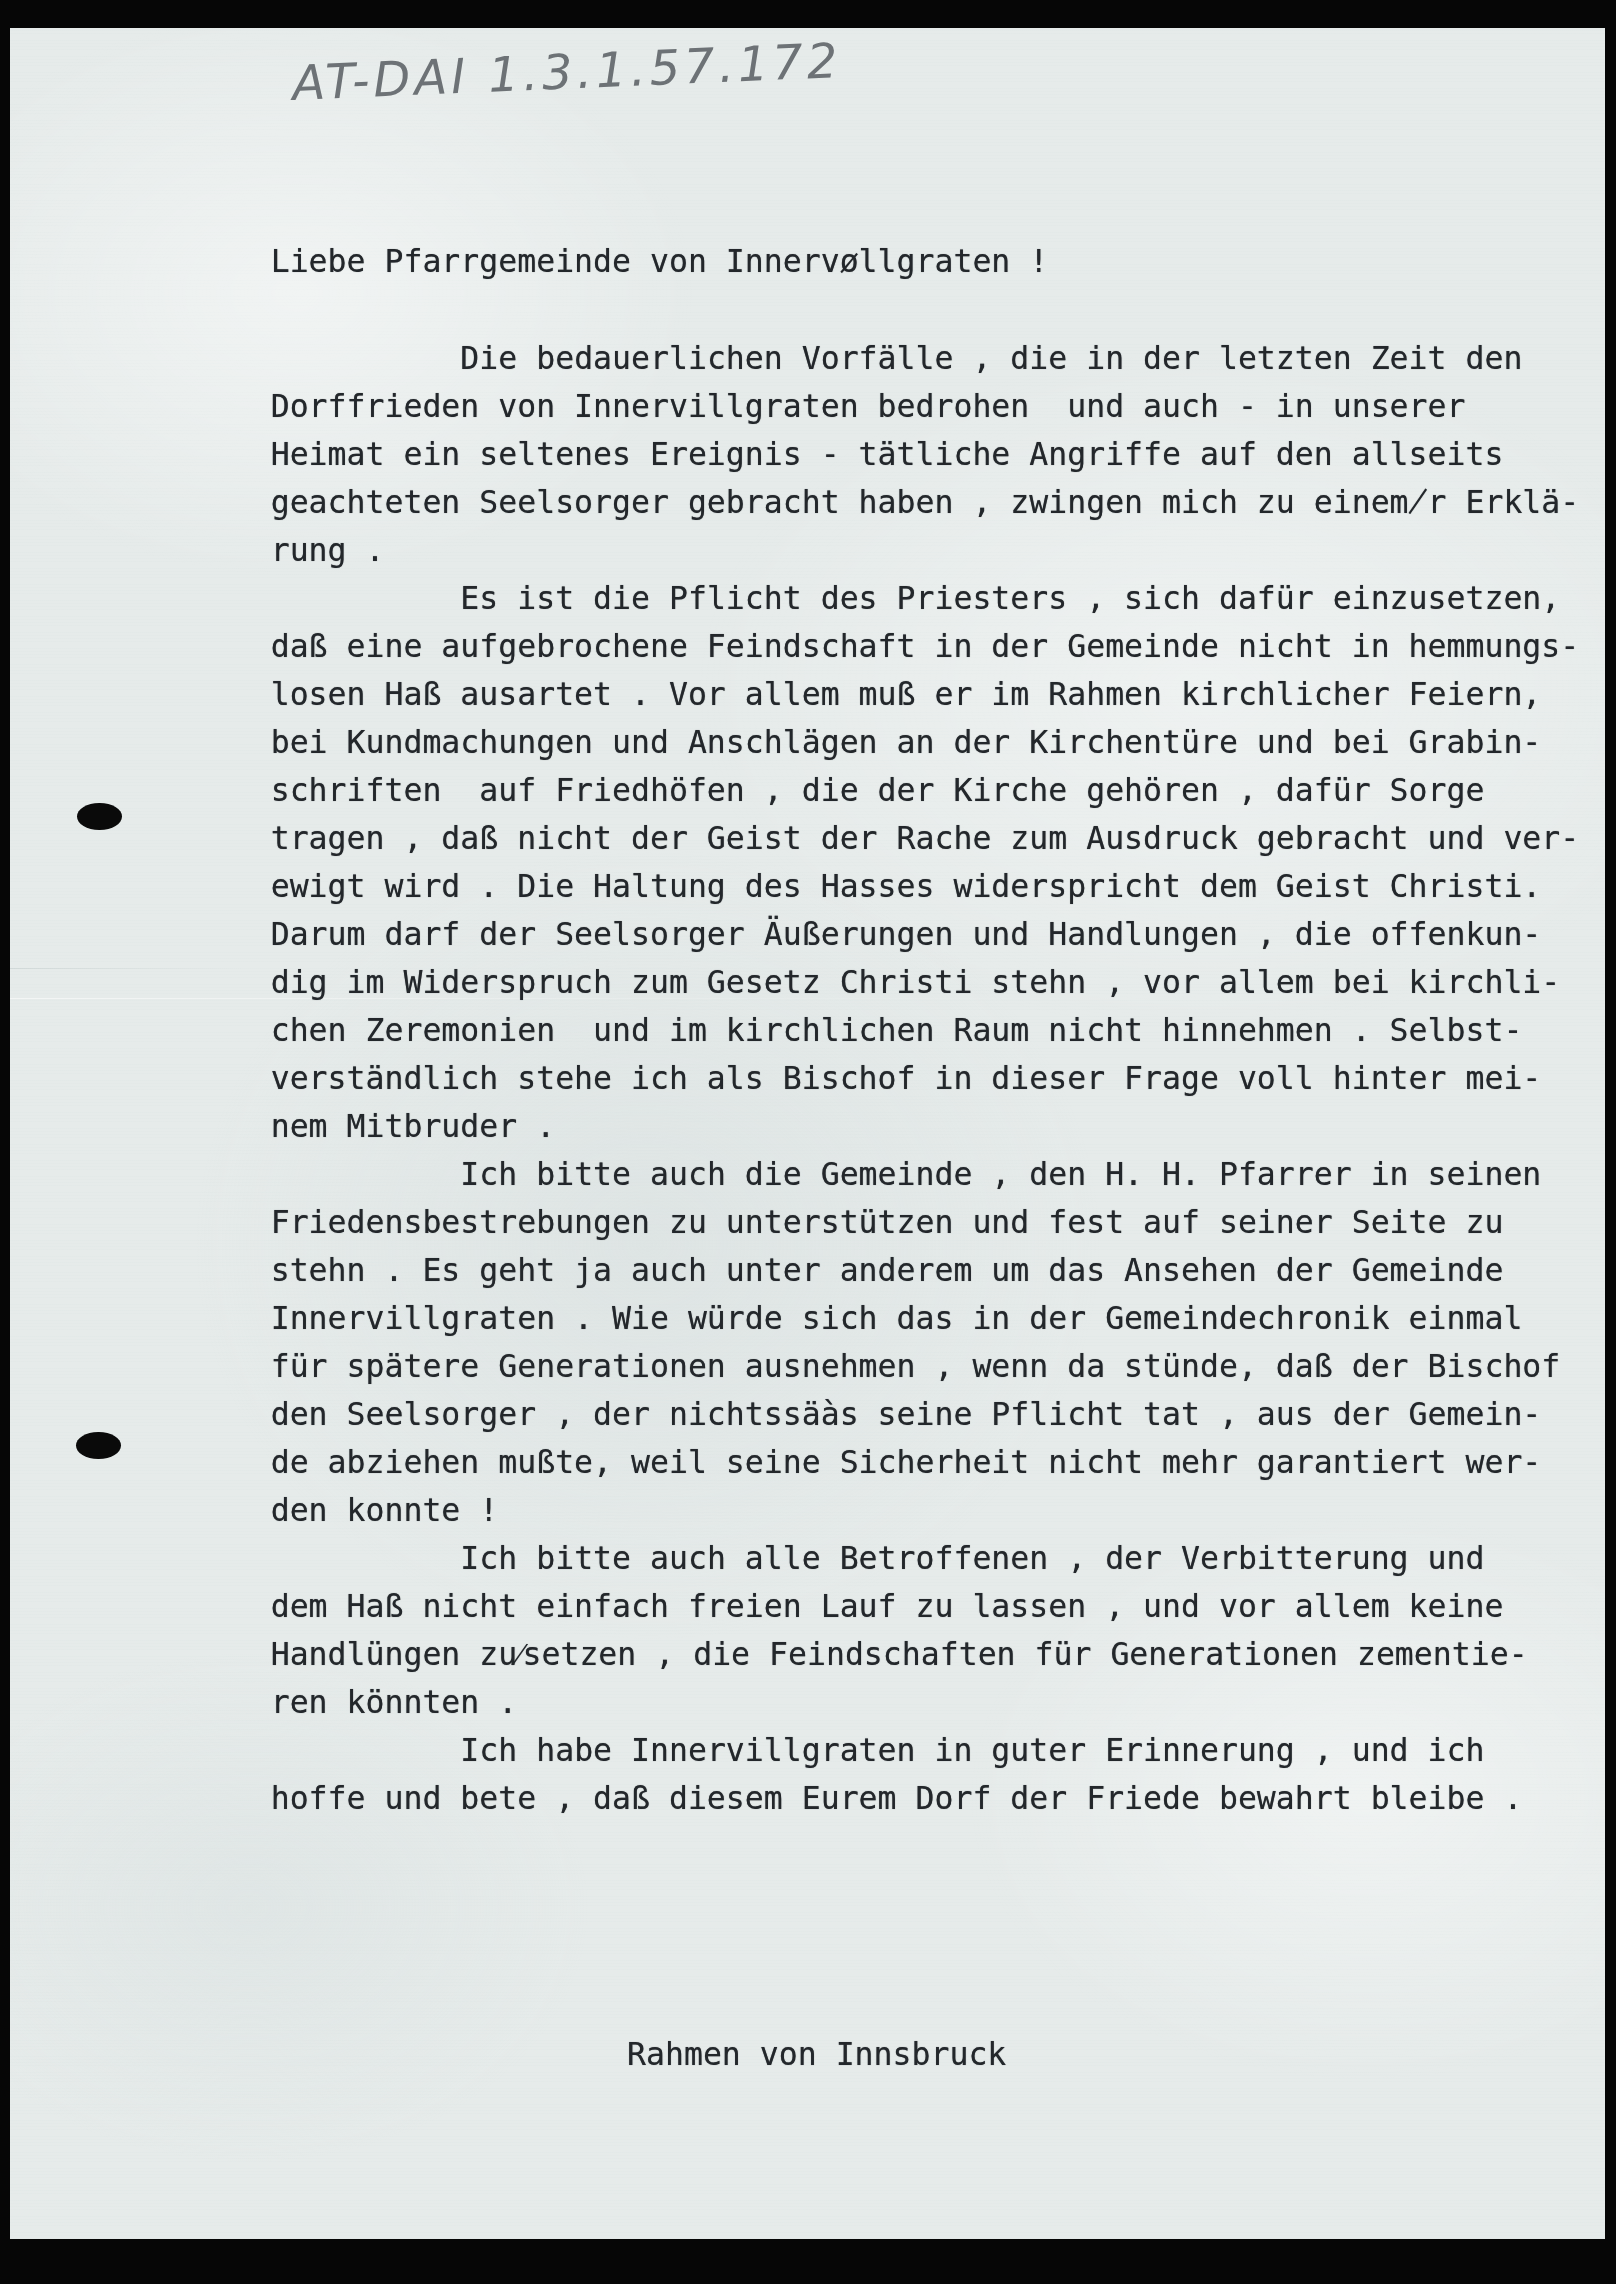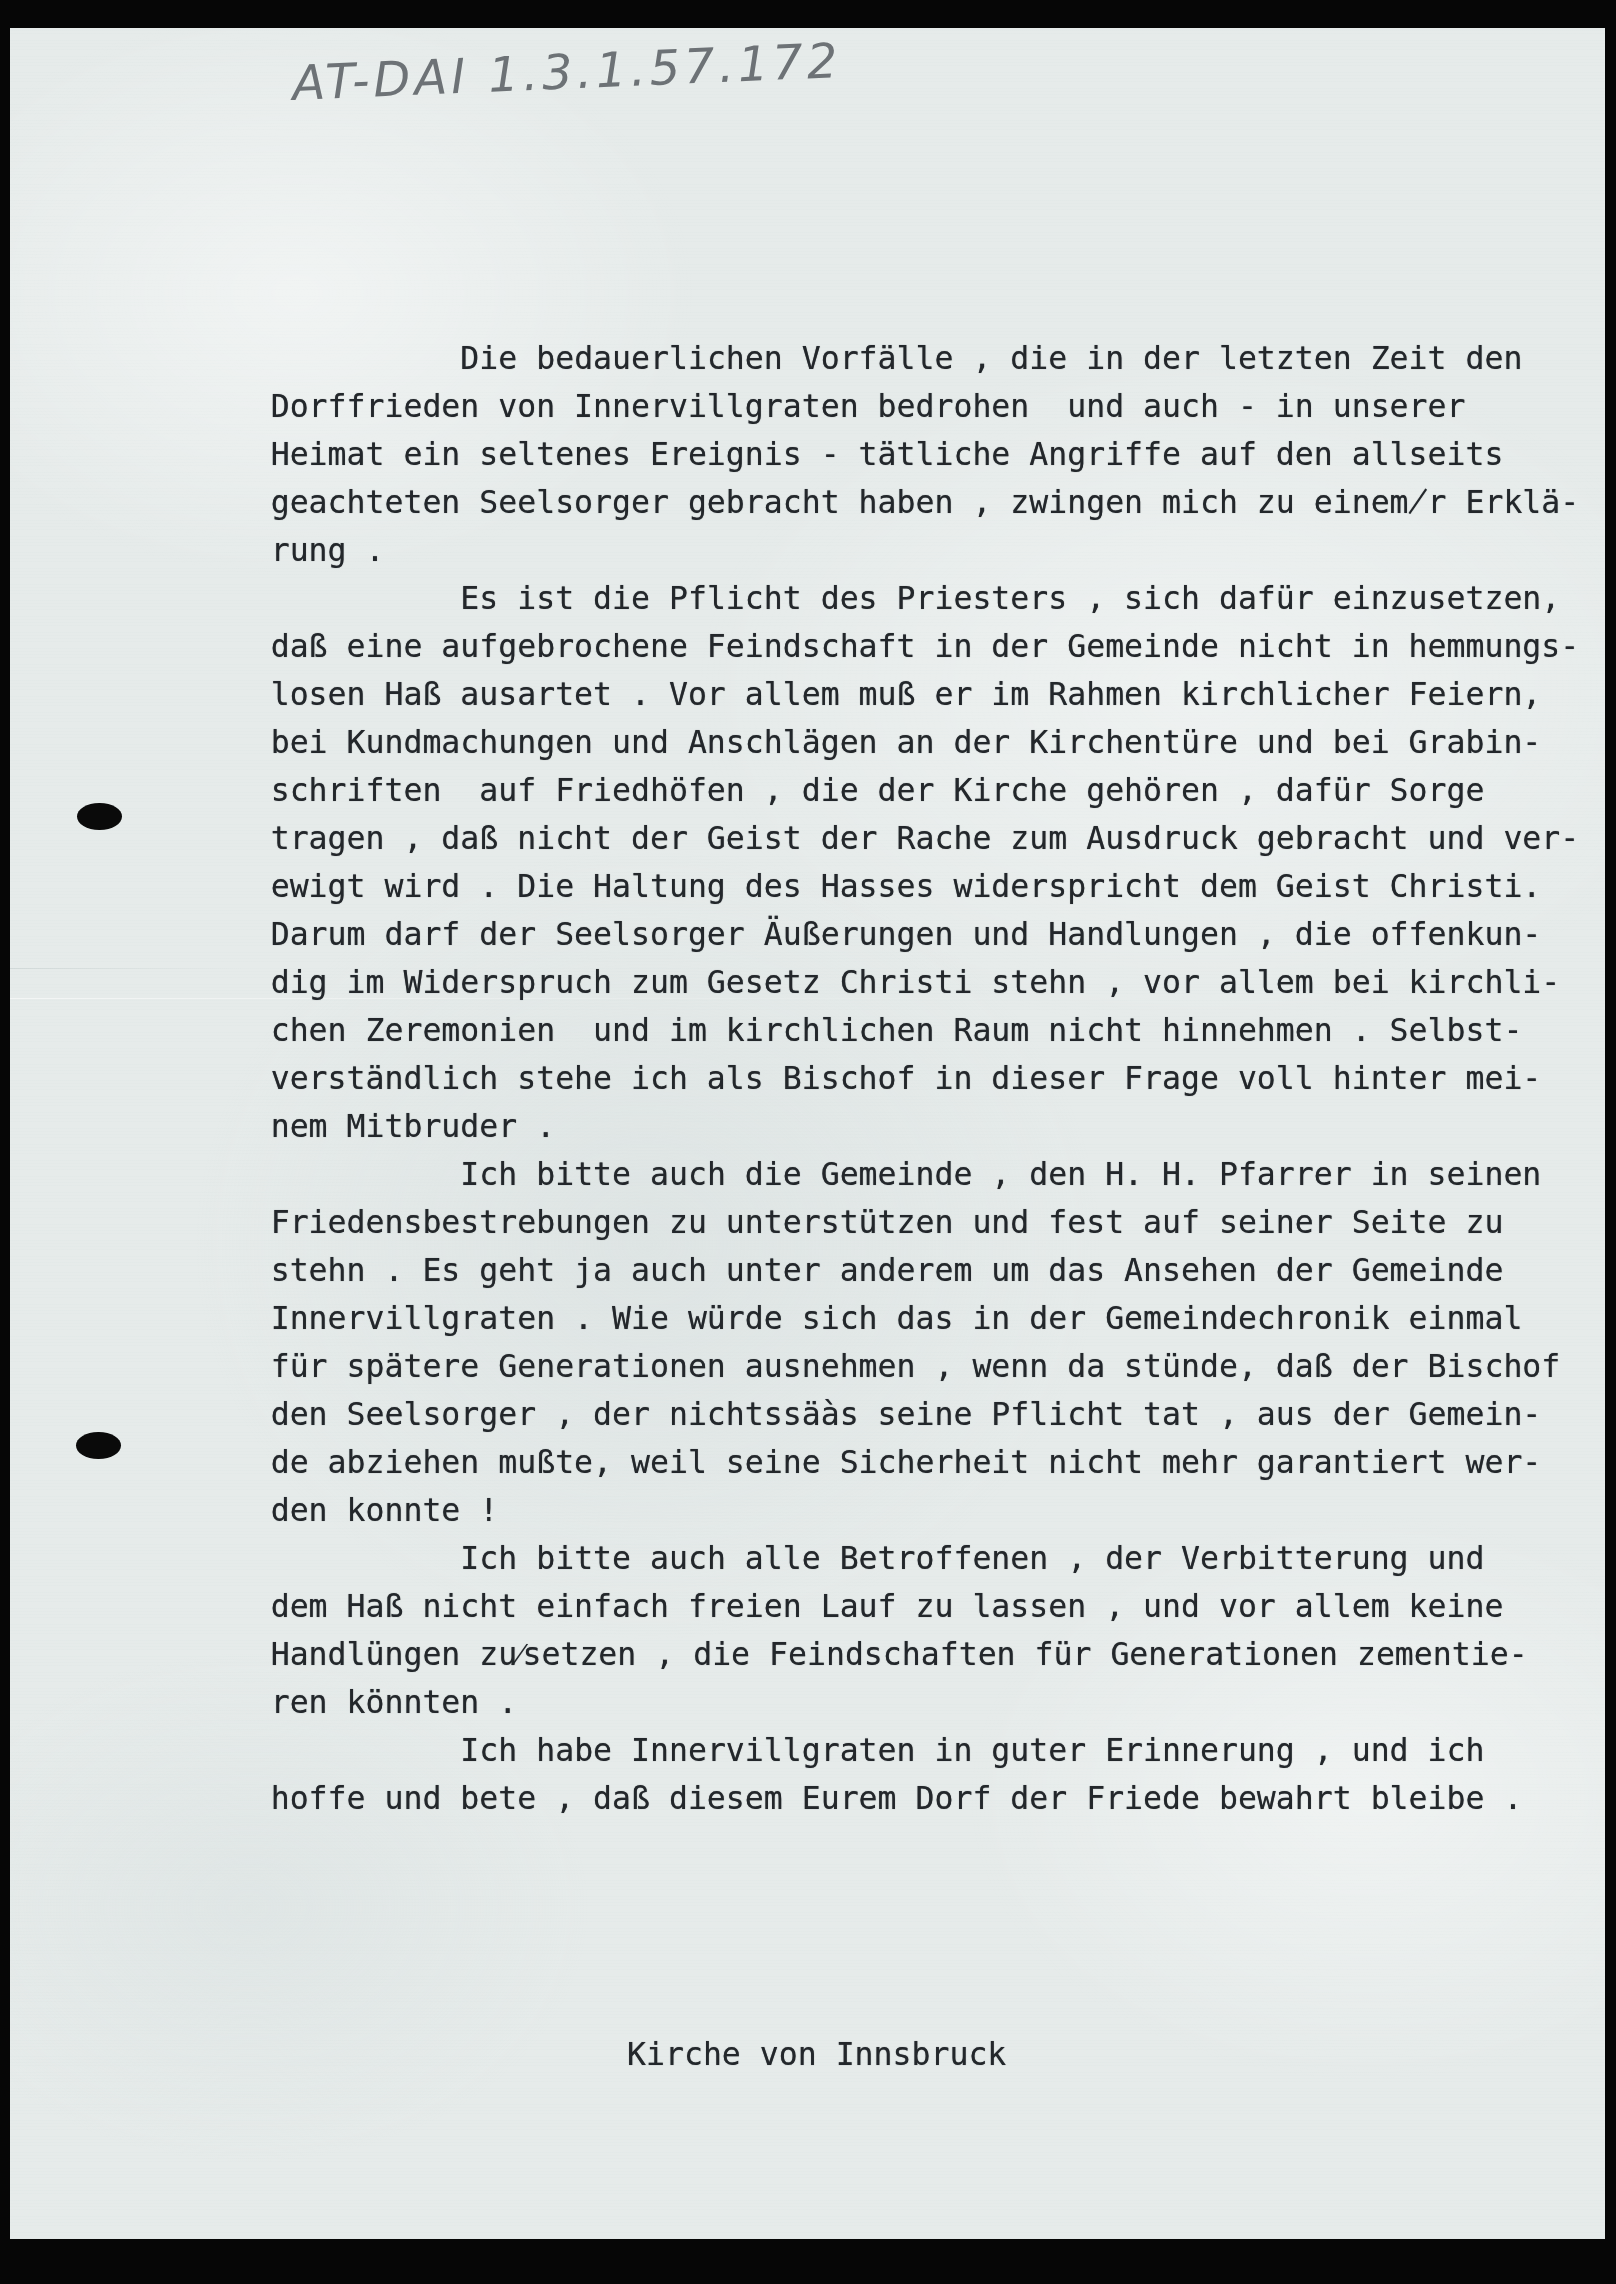--- a/index.html
+++ b/index.html
@@ -113,20 +113,21 @@
   <div class="paper">
 
     <div class="crease"></div>
     <div class="crease2"></div>
 
     <div class="handwriting">AT-DAI 1.3.1.57.172</div>
 
     <div class="hole hole-top"></div>
     <div class="hole hole-bottom"></div>
 
+    <div class="salutation typewritten">Liebe Pfarrgemeinde von Innervøllgraten !</div>
 
     <div class="body-text typewritten">
       <p>          Die bedauerlichen Vorfälle , die in der letzten Zeit den
 Dorffrieden von Innervillgraten bedrohen  und auch - in unserer
 Heimat ein seltenes Ereignis - tätliche Angriffe auf den allseits
 geachteten Seelsorger gebracht haben , zwingen mich zu einem̸r Erklä-
 rung .</p>
       <p>          Es ist die Pflicht des Priesters , sich dafür einzusetzen,
 daß eine aufgebrochene Feindschaft in der Gemeinde nicht in hemmungs-
 losen Haß ausartet . Vor allem muß er im Rahmen kirchlicher Feiern,
@@ -149,18 +150,18 @@
 den konnte !</p>
       <p>          Ich bitte auch alle Betroffenen , der Verbitterung und
 dem Haß nicht einfach freien Lauf zu lassen , und vor allem keine
 Handlüngen zu⁄setzen , die Feindschaften für Generationen zementie-
 ren könnten .</p>
       <p>          Ich habe Innervillgraten in guter Erinnerung , und ich
 hoffe und bete , daß diesem Eurem Dorf der Friede bewahrt bleibe .</p>
     </div>
 
     <div class="signature typewritten">
-      <div>Kirche von Innsbruck</div>
+      <div>Rahmen von Innsbruck</div>
     </div>
 
   </div>
 </div>
 
 
 </body></html>

